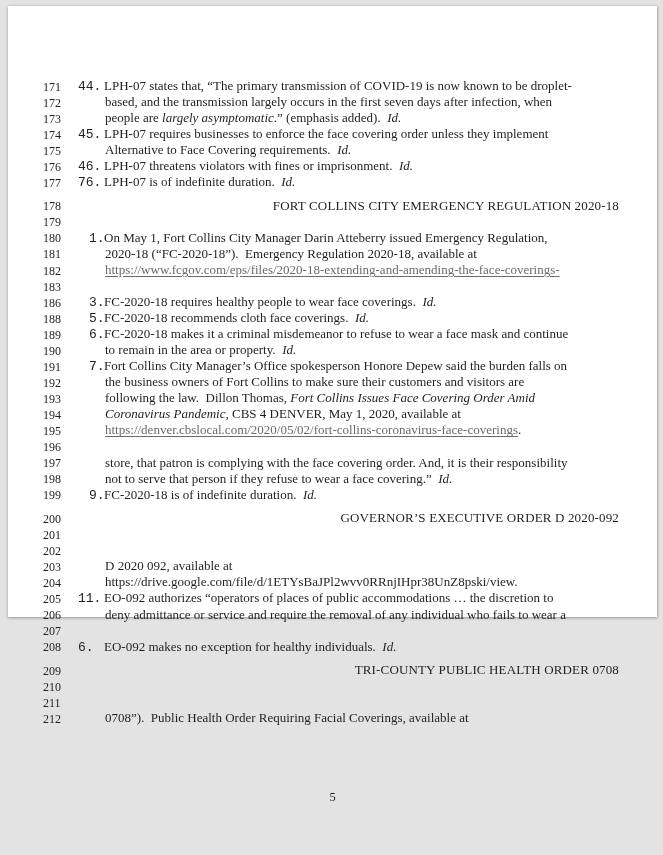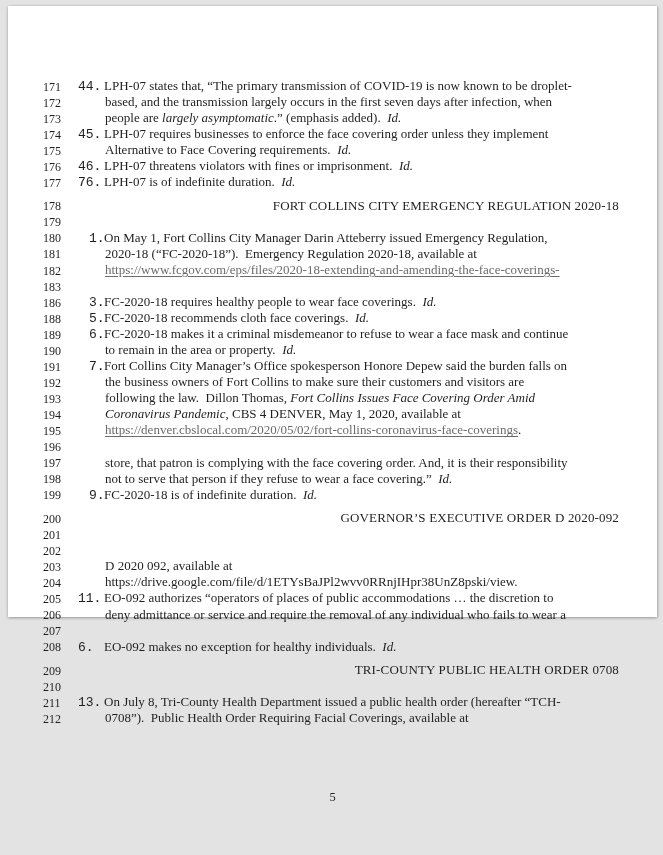--- a/index.html
+++ b/index.html
@@ -72,17 +72,17 @@
       <div class="row"><span class="lnum">201</span><span class="ltext blank"></span></div>
       <div class="row"><span class="lnum">202</span></div>
       <div class="row"><span class="lnum">203</span><span class="ltext cont"><span class="pl">D 2020 092, available at</span></span></div>
       <div class="row"><span class="lnum">204</span><span class="ltext cont"><span class="pl">https://drive.google.com/file/d/1ETYsBaJPl2wvv0RRnjIHpr38UnZ8pski/view.</span></span></div>
       <div class="row"><span class="lnum">205</span><span class="ltext item"><span class="inum">11.</span><span class="pl">EO-092 authorizes “operators of places of public accommodations … the discretion to</span></span></div>
       <div class="row"><span class="lnum">206</span><span class="ltext cont"><span class="pl">deny admittance or service and require the removal of any individual who fails to wear a</span></span></div>
       <div class="row"><span class="lnum">207</span></div>
       <div class="row"><span class="lnum">208</span><span class="ltext item"><span class="inum">6.</span><span class="pl">EO-092 makes no exception for healthy individuals.  </span><span class="it">Id.</span></span></div>
       <div class="row heading-row"><span class="lnum">209</span><span class="ltext heading"><span class="pl">TRI-COUNTY PUBLIC HEALTH ORDER 0708</span></span></div>
       <div class="row"><span class="lnum">210</span><span class="ltext blank"></span></div>
-      <div class="row"><span class="lnum">211</span><span class="ltext item"><span class="inum">13.</span><span class="pl">On July 8, Tri-County Health Department issued a public health order (hereafter “TCH-</span></span></div>
+      <div class="row"><span class="lnum">211</span></div>
       <div class="row"><span class="lnum">212</span><span class="ltext cont"><span class="pl">0708”).  Public Health Order Requiring Facial Coverings, available at</span></span></div>
     </div>
   <div class="footer">5</div>
 </div>
 
 </body></html>

